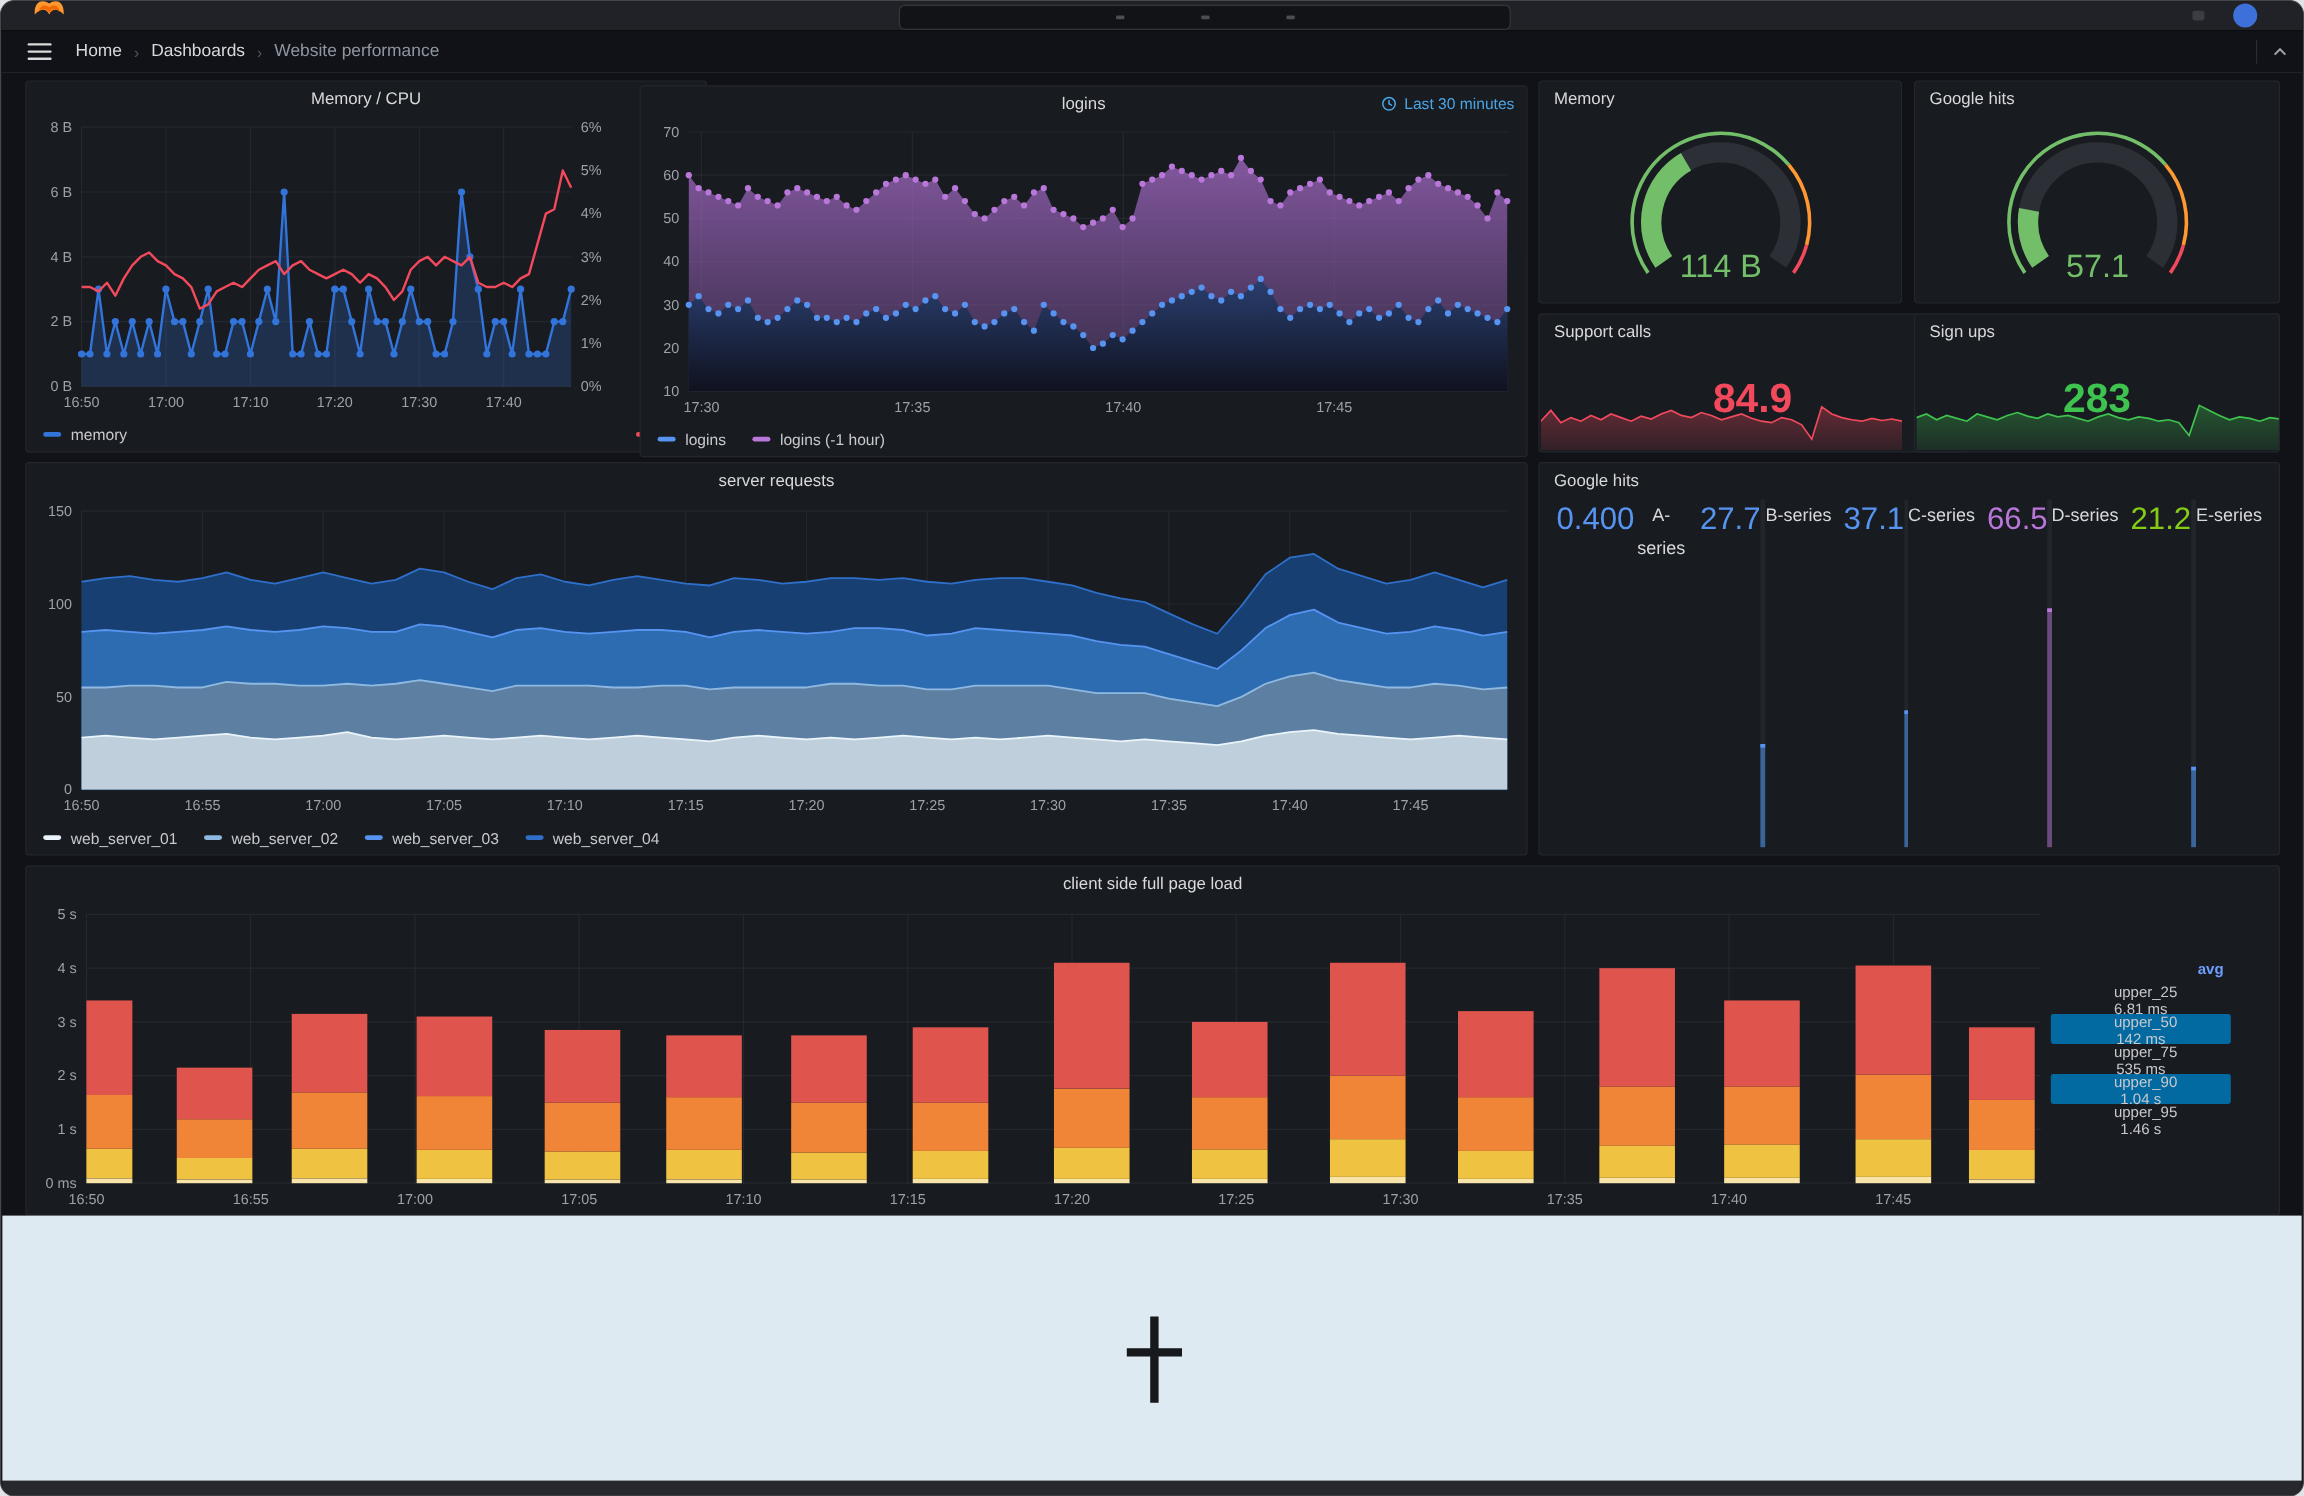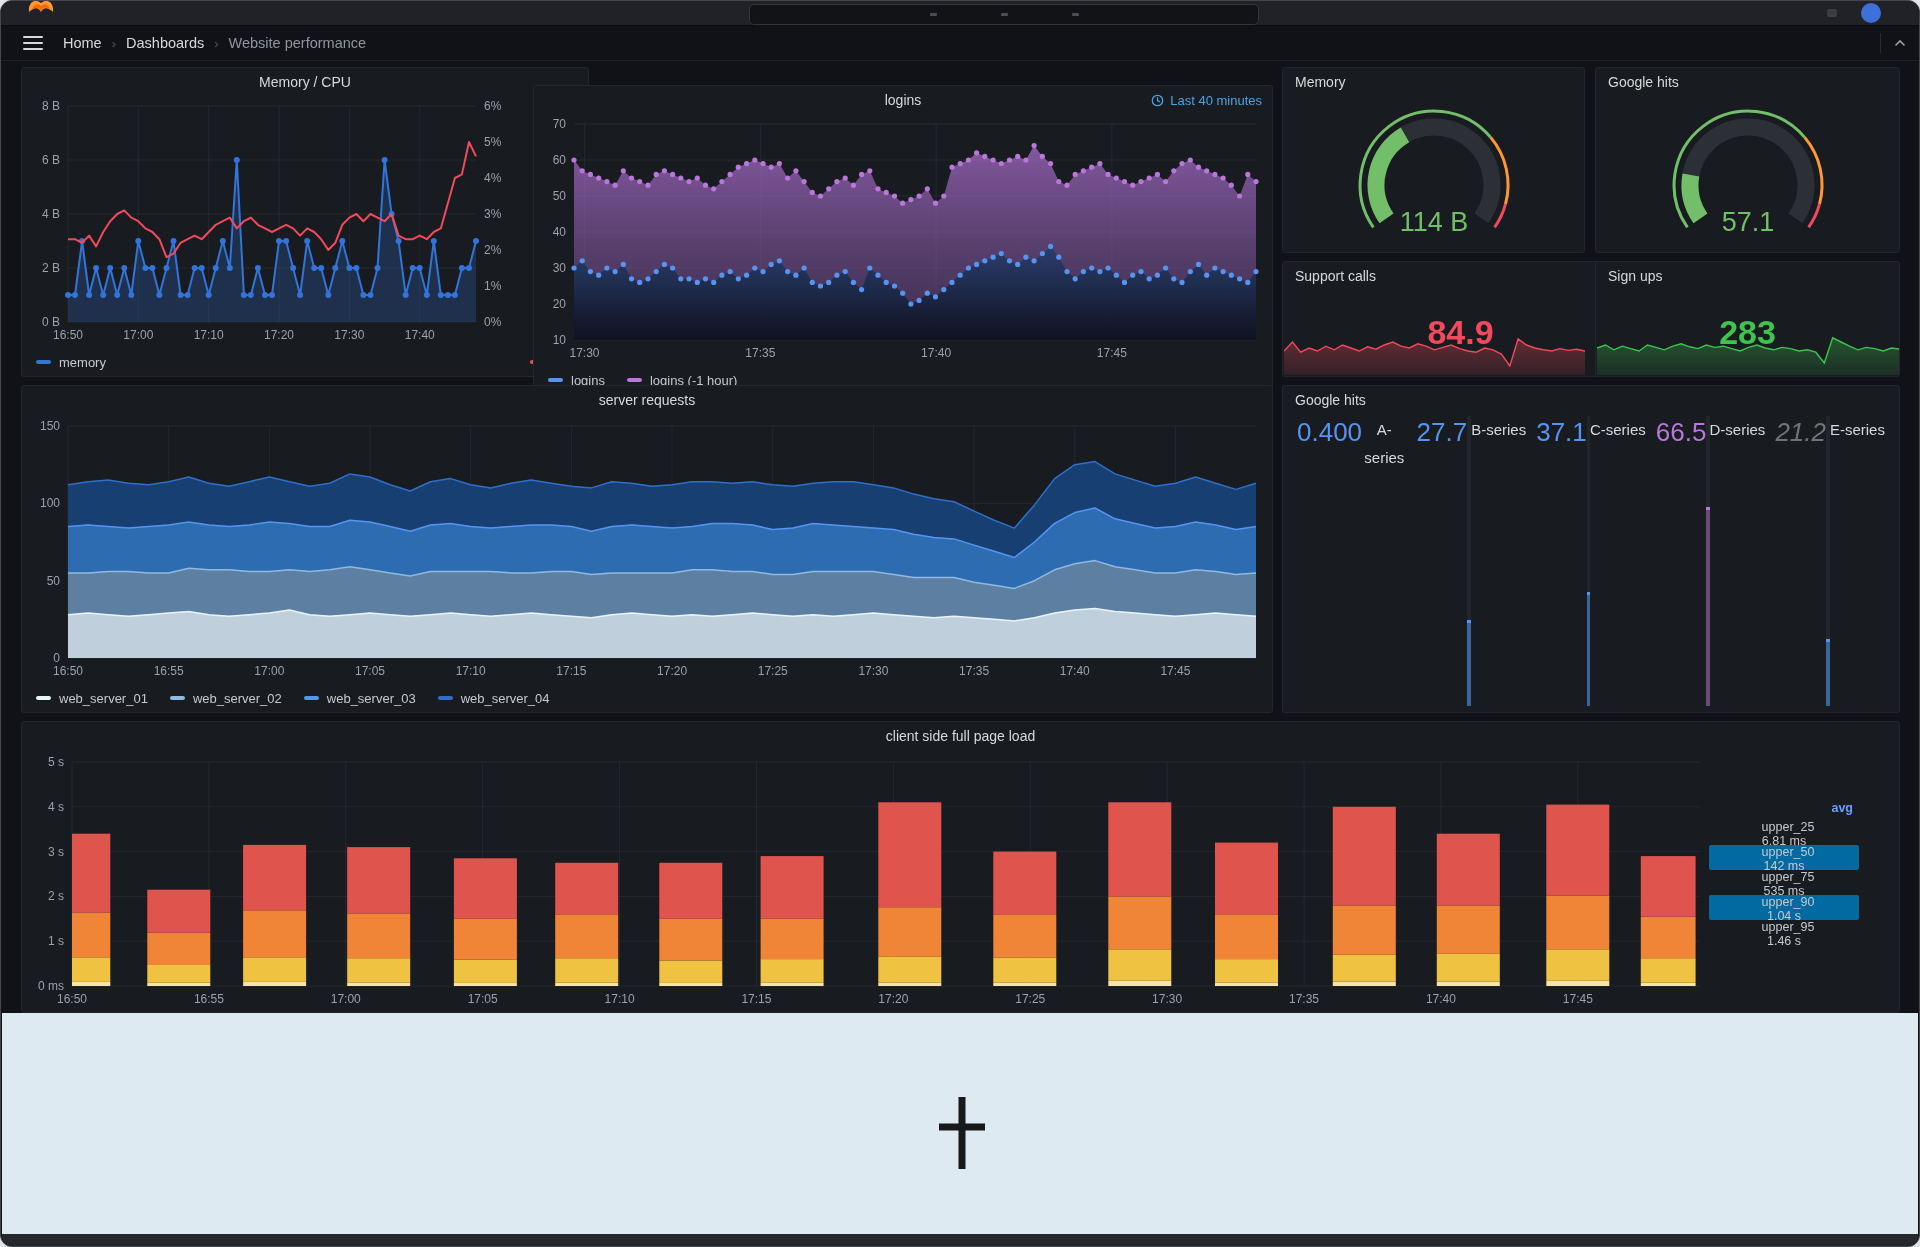--- a/index.html
+++ b/index.html
@@ -200,28 +200,28 @@
         <span class="sw" style="background: rgb(50, 116, 217);"></span>
         <span>memory</span>
       </div>
       <div class="litem">
         <span class="sw" style="background: rgb(242, 73, 92);"></span>
         <span>cpu</span>
       </div>
     </div>
   </div>
 
-  <div class="panel" style="left:532px;top:84px;width:740px;height:310px">
+  <div class="panel" style="left:532px;top:70px;width:740px;height:310px">
     <div class="ptitle center">logins</div>
     <div class="badge">
       <svg width="13" height="13" viewBox="0 0 14 14">
         <circle cx="7" cy="7" r="5.6" fill="none" stroke="#4BA3E3" stroke-width="1.4"></circle>
         <path d="M7 4 V7 L9.2 8.2" fill="none" stroke="#4BA3E3" stroke-width="1.4" stroke-linecap="round"></path>
       </svg>
-      <span>Last 40 minutes</span>
+      <span>Last 30 minutes</span>
     </div>
     <div class="chart" id="c-logins"><svg width="738" height="252" viewBox="0 0 738 252">
           <line x1="40" x2="722" y1="226" y2="226" stroke="rgba(204,204,220,0.07)"></line>
           <text x="32" y="230" text-anchor="end" class="ax">10</text>
           <line x1="40" x2="722" y1="190" y2="190" stroke="rgba(204,204,220,0.07)"></line>
           <text x="32" y="194" text-anchor="end" class="ax">20</text>
           <line x1="40" x2="722" y1="154" y2="154" stroke="rgba(204,204,220,0.07)"></line>
           <text x="32" y="158" text-anchor="end" class="ax">30</text>
           <line x1="40" x2="722" y1="118" y2="118" stroke="rgba(204,204,220,0.07)"></line>
           <text x="32" y="122" text-anchor="end" class="ax">40</text>
@@ -577,21 +577,21 @@
           <div class="blabel">C-series</div>
         </div>
         <div class="bcol">
           <div class="bval" style="color: rgb(184, 119, 217);">66.5</div>
           <div class="btrack">
             <div class="bfill" style="height: calc(66.5% + 3px); min-height: 3px; background: rgb(107, 74, 126); border-top: 3px solid rgb(184, 119, 217);"></div>
           </div>
           <div class="blabel">D-series</div>
         </div>
         <div class="bcol">
-          <div class="bval" style="color: #737373; font-style: italic;">21.2</div>
+          <div class="bval" style="color: #84cc16;">21.2</div>
           <div class="btrack">
             <div class="bfill" style="height: calc(21.2% + 3px); min-height: 3px; background: rgb(58, 101, 155); border-top: 3px solid rgb(87, 148, 242);"></div>
           </div>
           <div class="blabel">E-series</div>
         </div>
       </div>
   </div>
 
   <div class="panel" style="left:20px;top:720px;width:1879px;height:292px">
     <div class="ptitle center">client side full page load</div>

